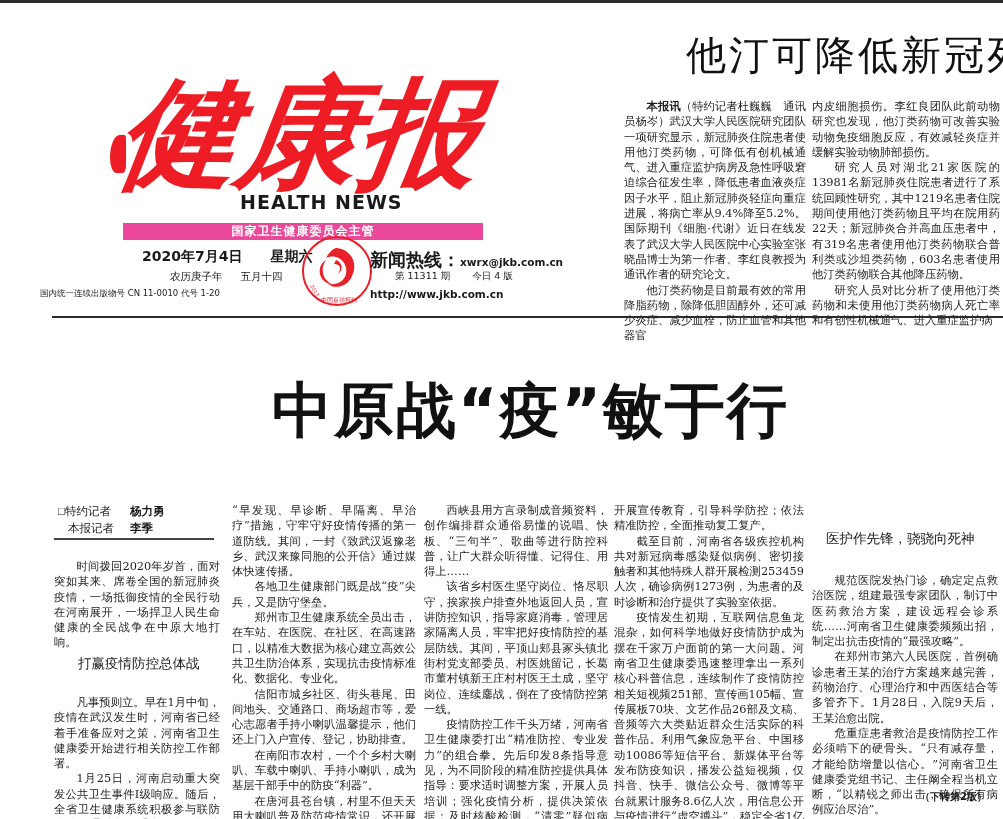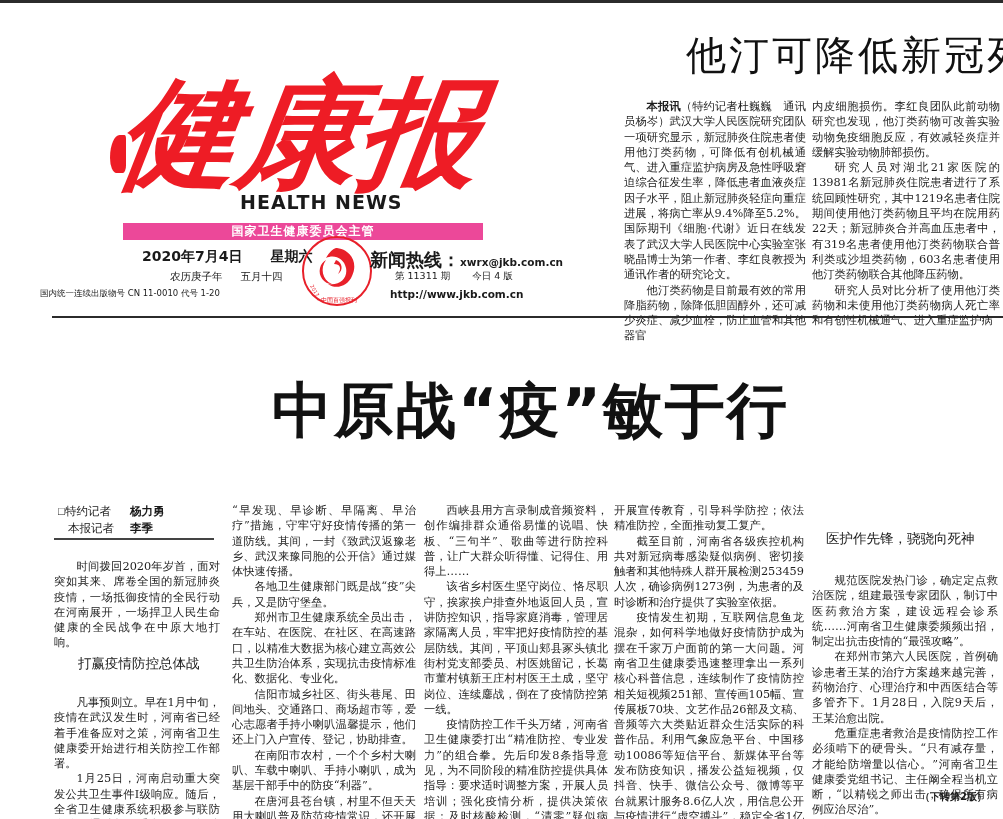--- a/index.html
+++ b/index.html
@@ -37,21 +37,21 @@
   .date-main .weekday { margin-left: 28px; }
   .date-lunar { position:absolute; left: 130px; top: 22px; font-size: 10.5px; white-space: nowrap; }
   .date-lunar .lunar-day { margin-left: 18px; }
   .date-issn { position:absolute; left: 0px; top: 40px; font-size: 8.5px; white-space: nowrap; }
   .emblem { position: absolute; left: 260px; top: 194px; width: 74px; height: 74px; }
   .contact { position: absolute; left: 330px; top: 208px; font-family: "DejaVu Sans", sans-serif; white-space: nowrap; }
   .contact .hotline-label { font-weight: bold; font-size: 18px; }
   .contact .hotline-value { font-weight: bold; font-size: 10.5px; }
   .contact .issue { position:absolute; left: 0; top: 22px; font-size: 9.5px; margin-left: 25px; }
   .contact .issue .pages { margin-left: 22px; }
-  .contact .url { position:absolute; left: 0; top: 40px; font-size: 10.5px; font-weight: bold; margin-left: 20px; }
+  .contact .url { position:absolute; left: 0; top: 40px; font-size: 10.5px; font-weight: bold; }
 
   
   .side-headline {
     position: absolute; left: 686px; top: 28px; font-family: "DejaVu Sans", sans-serif;
     font-size: 40px; font-weight: normal; letter-spacing: 3px; color: #111; white-space: nowrap;
   }
   .col {
     position: absolute; font-size: 11.3px; line-height: 15.3px; text-align: justify;
     font-family: "DejaVu Serif", serif; color: #1d1d1d;
   }

